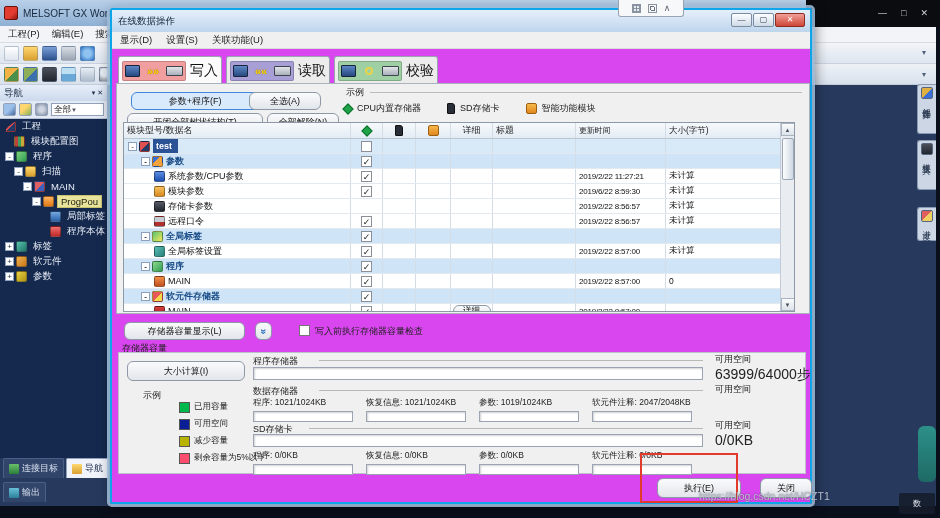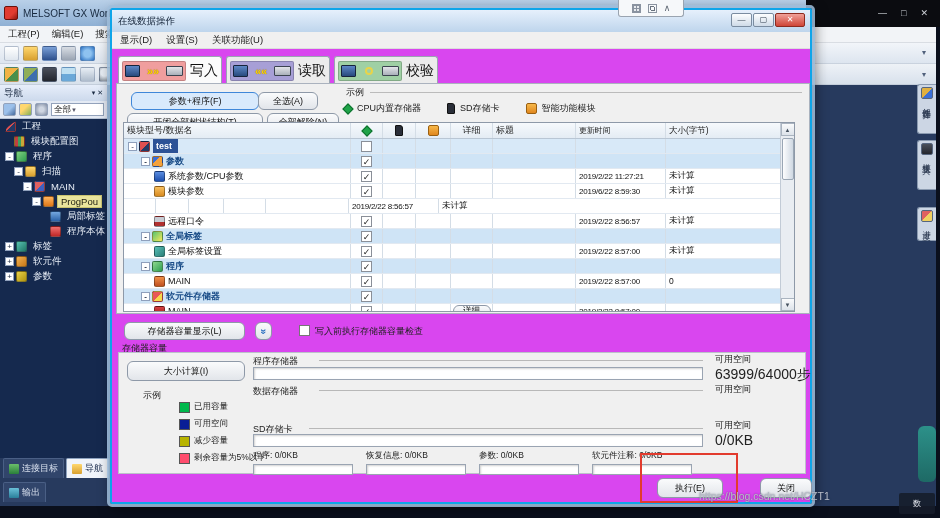--- a/index.html
+++ b/index.html
@@ -120,21 +120,21 @@
   .sect-t{position:absolute;font-size:9px;color:#222;white-space:nowrap;}
   .sect-line{position:absolute;border-top:1px solid #b8b8b8;height:0;}
   .bar{position:absolute;background:#fff;border:1px solid #9aa4b2;box-shadow:inset 1px 1px 2px rgba(0,0,0,.18);}
   .mrow{position:absolute;display:flex;}
   .mitem{width:113px;flex:none;}
   .mitem .ml{font-size:8.5px;color:#222;white-space:nowrap;margin-bottom:2px;}
   .mitem .mb{width:100px;height:11px;background:#fff;border:1px solid #9aa4b2;box-shadow:inset 1px 1px 2px rgba(0,0,0,.18);}
   .free-l{position:absolute;left:596px;font-size:9px;color:#222;white-space:nowrap;}
   .free-v{position:absolute;left:596px;font-size:14px;color:#222;white-space:nowrap;}
   
-  #exec-btn{position:absolute;left:545px;top:468px;width:66px;height:20px;}
+  #exec-btn{position:absolute;left:545px;top:468px;width:84px;height:20px;}
   #close-btn{position:absolute;left:648px;top:468px;width:52px;height:20px;}
   
   #redbox{position:absolute;left:640px;top:453px;width:98px;height:50px;border:2px solid #e23b2e;z-index:30;}
   #watermark{position:absolute;left:699px;top:490px;font-size:10.5px;color:#b9bec9;z-index:35;text-shadow:0 0 2px rgba(30,40,60,.6);}
   #wm-logo{position:absolute;left:899px;top:493px;width:36px;height:21px;background:rgba(22,28,42,.88);border-radius:2px;color:#e8ebf2;font-size:8px;display:flex;align-items:center;justify-content:center;z-index:35;}
   #teal-logo{position:absolute;left:918px;top:426px;width:18px;height:56px;border-radius:6px;background:linear-gradient(180deg,#2d9a8e,#1d6f66);opacity:.9;z-index:5;}
   
   [data-icon="project"]{background:linear-gradient(135deg,#e05050 55%,#243a66 55%);}
   [data-icon="module-config"]{background:linear-gradient(90deg,#c04040 33%,#3f9f5f 33% 66%,#c8a838 66%);}
   [data-icon="program"]{background:linear-gradient(135deg,#7fd080,#2f9f50);}
@@ -341,21 +341,21 @@
             <div class="lap"></div>
             <div class="mag"></div>
             <div class="dev"></div>
           </div>
           <div class="atab-label">校验</div>
         </div>
       </div>
 
     <div id="tpanel">
       <div class="btn hl abs" style="left:14px;top:8px;width:128px;height:18px;">参数+程序(F)</div>
-      <div class="btn abs" style="left:141px;top:8px;width:60px;height:18px;">全选(A)</div>
+      <div class="btn abs" style="left:132px;top:8px;width:72px;height:18px;">全选(A)</div>
       <div class="btn abs" style="left:10px;top:29px;width:136px;height:18px;">开闭全部树状结构(T)</div>
       <div class="btn abs" style="left:150px;top:29px;width:72px;height:18px;">全部解除(N)</div>
 
       <div id="legend">
         <span class="cap">示例</span>
         <span class="line"></span>
         <div id="legend-items">
             <div class="litem">
               <span class="ic-diamond"></span>
               <span>CPU内置存储器</span>
@@ -445,20 +445,24 @@
                 <div class="cb">✓</div>
               </div>
               <div class="c-sd"></div>
               <div class="c-md"></div>
               <div class="c-dt"></div>
               <div class="c-tt"></div>
               <div class="c-up">2019/6/22 8:59:30</div>
               <div class="c-sz">未计算</div>
             </div>
             <div class="drow ">
+              <div class="c-nm nm" style="padding-left: 30px;">
+                <div class="tic" data-icon="sd-param"></div>
+                <span>存储卡参数</span>
+              </div>
               <div class="c-cb"></div>
               <div class="c-sd"></div>
               <div class="c-md"></div>
               <div class="c-dt"></div>
               <div class="c-tt"></div>
               <div class="c-up">2019/2/22 8:56:57</div>
               <div class="c-sz">未计算</div>
             </div>
             <div class="drow ">
               <div class="c-nm nm" style="padding-left: 30px;">
@@ -610,20 +614,38 @@
         </div>
 
       <div class="sect-t" style="left:134px;top:2px;">程序存储器</div>
       <div class="sect-line" style="left:200px;top:7px;width:384px;"></div>
       <div class="bar" style="left:134px;top:14px;width:450px;height:13px;"></div>
       <div class="free-l" style="top:0px;">可用空间</div>
       <div class="free-v" style="top:13px;">63999/64000步</div>
 
       <div class="sect-t" style="left:134px;top:32px;">数据存储器</div>
       <div class="sect-line" style="left:200px;top:37px;width:384px;"></div>
+      <div class="mrow" id="dm-items" style="left:134px;top:44px;">
+          <div class="mitem">
+            <div class="ml">程序: 1021/1024KB</div>
+            <div class="mb"></div>
+          </div>
+          <div class="mitem">
+            <div class="ml">恢复信息: 1021/1024KB</div>
+            <div class="mb"></div>
+          </div>
+          <div class="mitem">
+            <div class="ml">参数: 1019/1024KB</div>
+            <div class="mb"></div>
+          </div>
+          <div class="mitem">
+            <div class="ml">软元件注释: 2047/2048KB</div>
+            <div class="mb"></div>
+          </div>
+        </div>
       <div class="free-l" style="top:30px;">可用空间</div>
 
       <div class="sect-t" style="left:134px;top:70px;">SD存储卡</div>
       <div class="sect-line" style="left:190px;top:75px;width:394px;"></div>
       <div class="bar" style="left:134px;top:81px;width:450px;height:13px;"></div>
       <div class="free-l" style="top:66px;">可用空间</div>
       <div class="free-v" style="top:79px;">0/0KB</div>
       <div class="mrow" id="sd-items" style="left:134px;top:97px;">
           <div class="mitem">
             <div class="ml">程序: 0/0KB</div>

